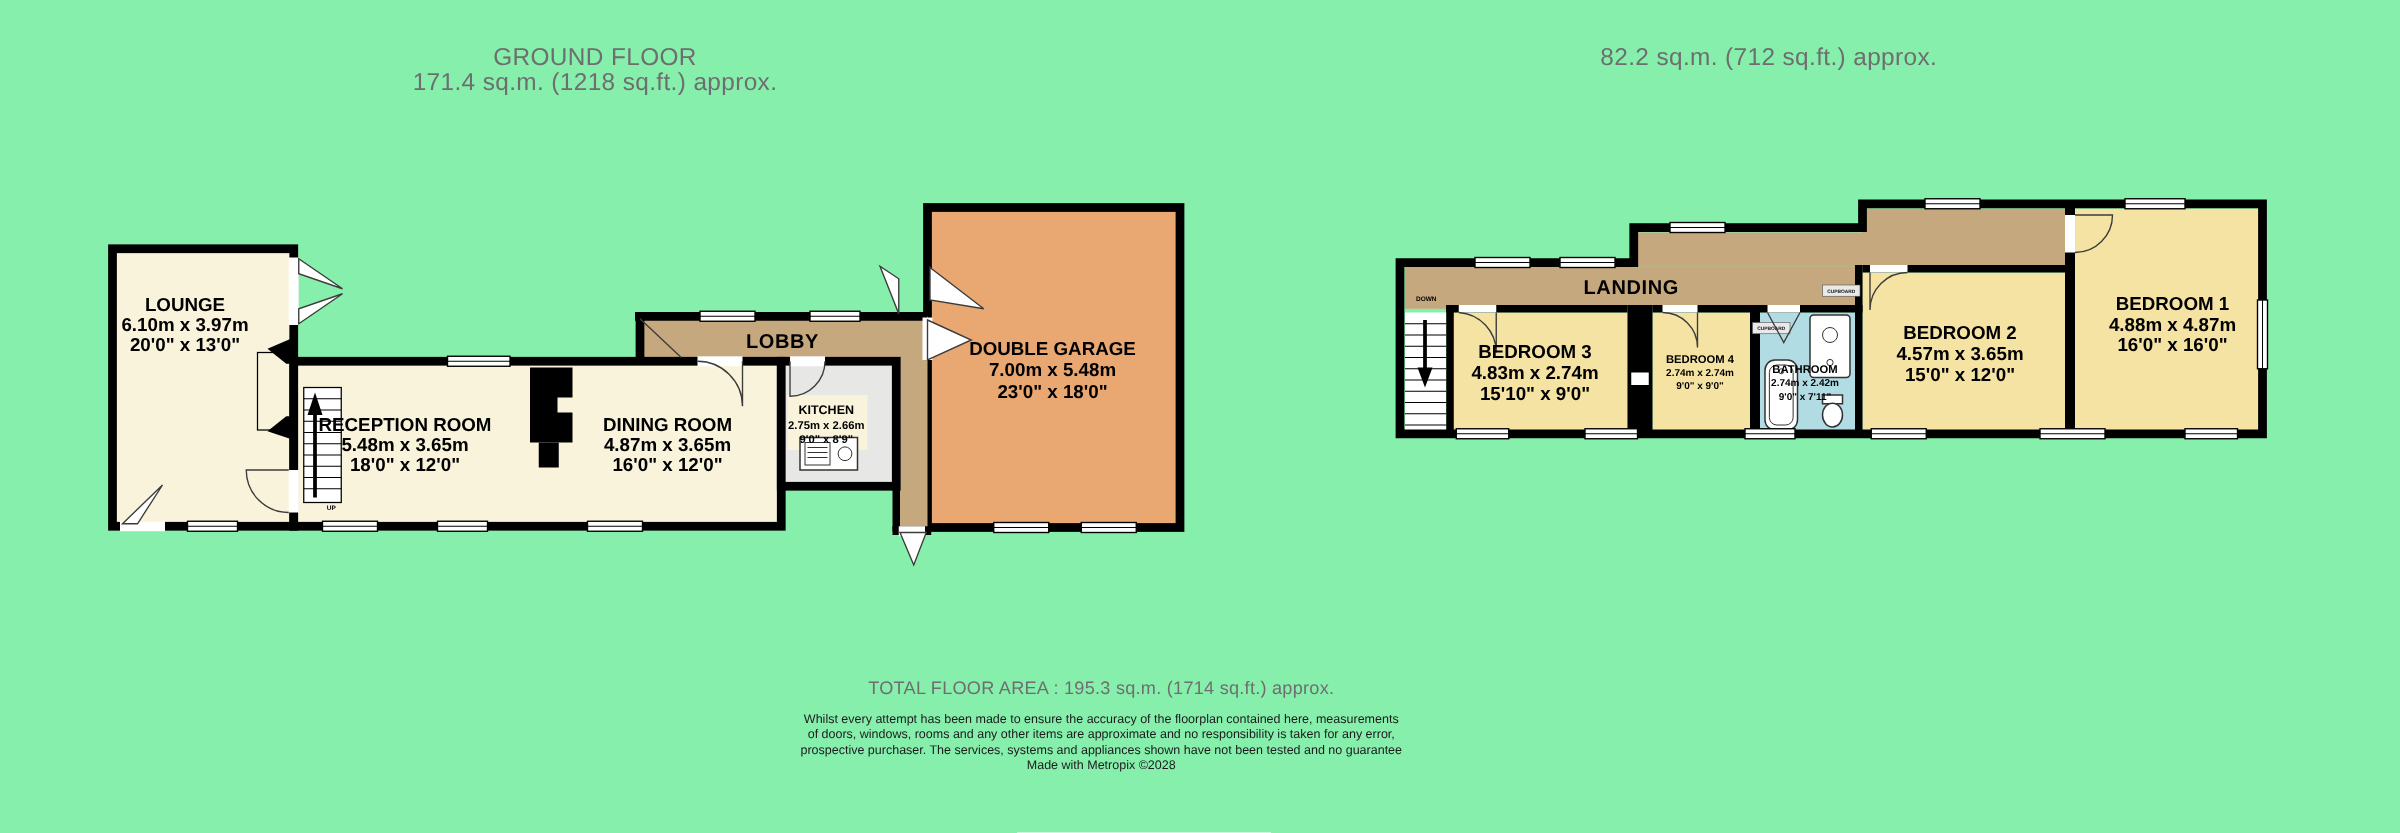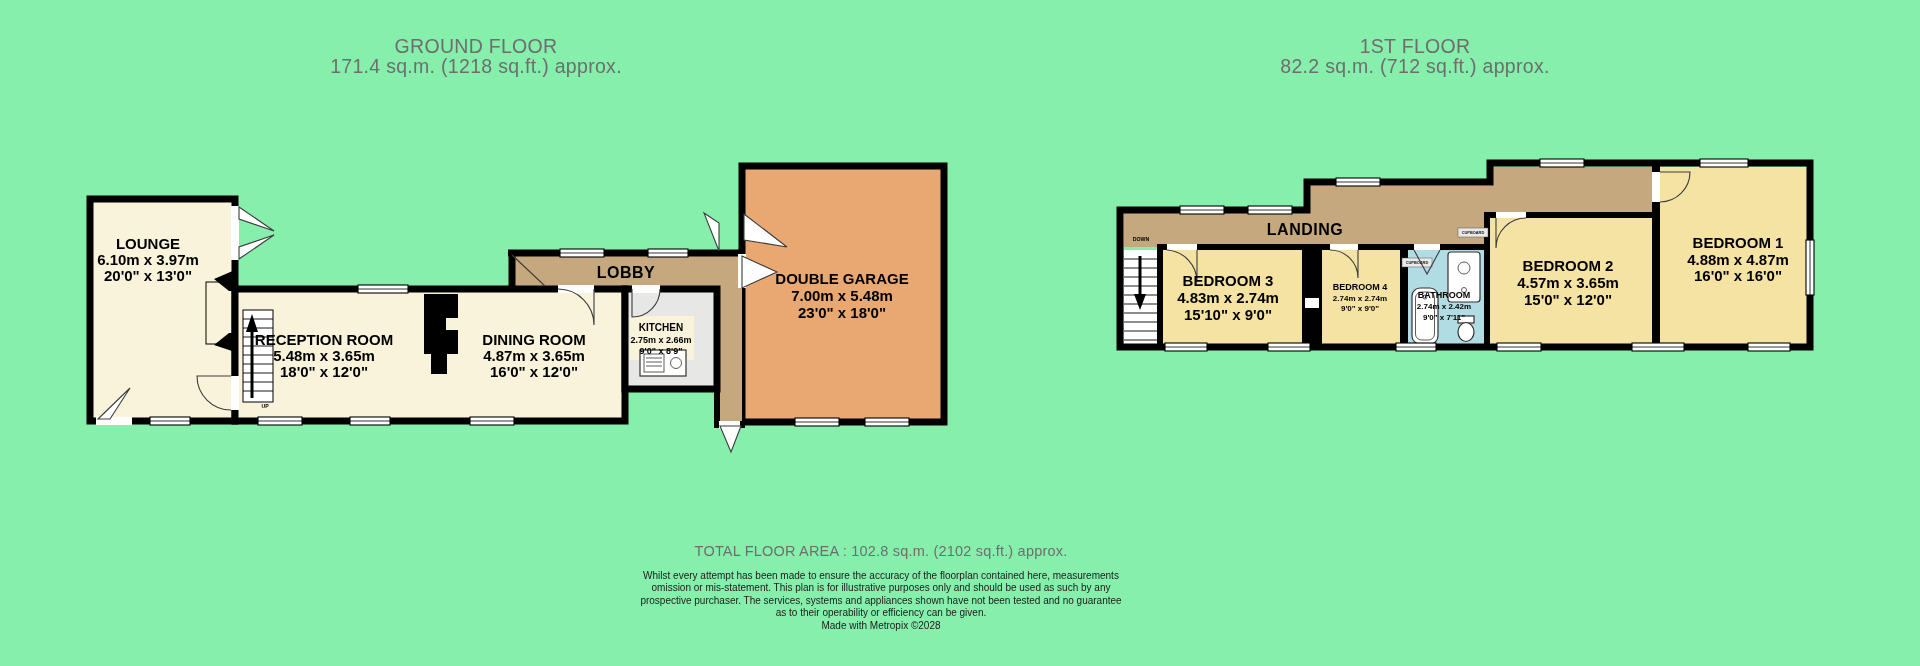--- a/index.html
+++ b/index.html
@@ -34,21 +34,20 @@
 </head>
 <body>
 
 <div class="stage">
 
   <div class="floor-title" style="left:476px;top:36px;">
     <div>GROUND FLOOR</div>
     <div>171.4 sq.m. (1218 sq.ft.) approx.</div>
   </div>
   <div class="floor-title" style="left:1415px;top:36px;">
-    <div>1ST FLOOR</div>
     <div>82.2 sq.m. (712 sq.ft.) approx.</div>
   </div>
 
   <svg width="1920" height="666" viewBox="0 0 1920 666">
 
     <g>
 
       <rect x="742" y="166" width="202" height="256" fill="#e9a772" stroke="#000" stroke-width="7"></rect>
       <rect x="717" y="253" width="25" height="172" fill="#c5a87e"></rect>
       <rect x="512" y="253" width="230" height="36" fill="#c5a87e"></rect>
@@ -261,22 +260,21 @@
       <text class="rm" x="1568" y="271">BEDROOM 2</text>
       <text class="rm" x="1568" y="288">4.57m x 3.65m</text>
       <text class="rm" x="1568" y="305">15'0" x 12'0"</text>
 
       <text class="rm" x="1738" y="248">BEDROOM 1</text>
       <text class="rm" x="1738" y="265">4.88m x 4.87m</text>
       <text class="rm" x="1738" y="281">16'0" x 16'0"</text>
     </g>
   </svg>
 
-  <div class="footer-total">TOTAL FLOOR AREA : 102.8 sq.m. (2102 sq.ft.) approx.</div>
+  <div class="footer-total">TOTAL FLOOR AREA : 195.3 sq.m. (1714 sq.ft.) approx.</div>
   <div class="disclaimer">
     <div>Whilst every attempt has been made to ensure the accuracy of the floorplan contained here, measurements</div>
-    <div>omission or mis-statement. This plan is for illustrative purposes only and should be used as such by any</div>
+    <div>of doors, windows, rooms and any other items are approximate and no responsibility is taken for any error,</div>
     <div>prospective purchaser. The services, systems and appliances shown have not been tested and no guarantee</div>
-    <div>as to their operability or efficiency can be given.</div>
     <div class="credit">Made with Metropix ©2028</div>
   </div>
 
 </div>
 
 </body></html>

